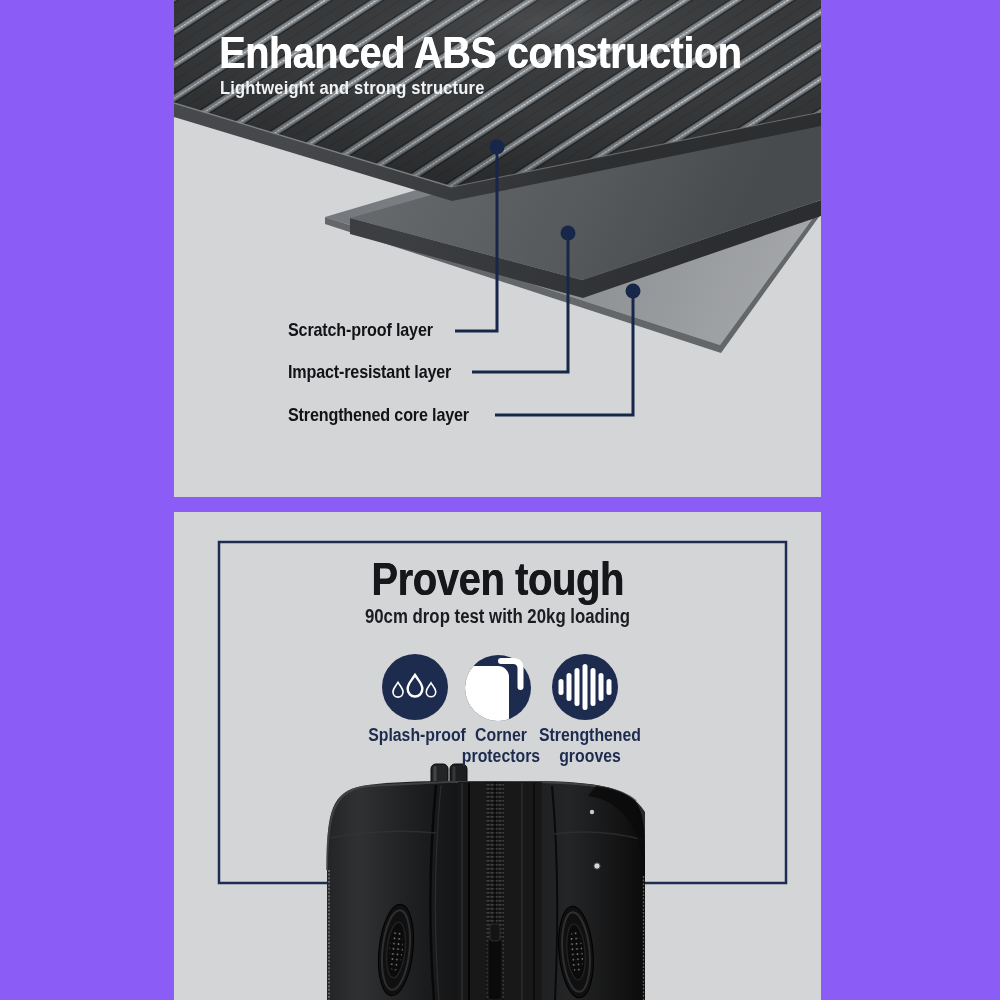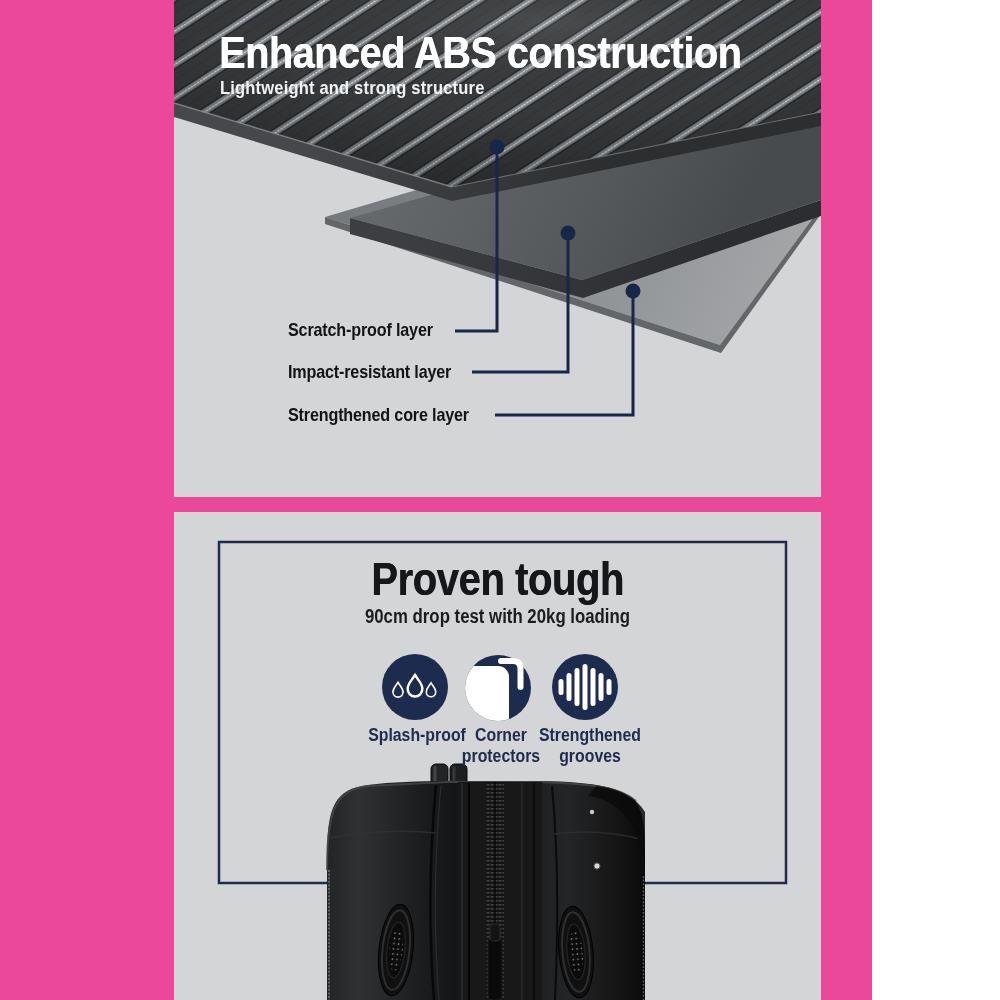--- a/index.html
+++ b/index.html
@@ -1,17 +1,17 @@
 <!DOCTYPE html>
 <html><head>
 <meta charset="utf-8">
 <style>
   html,body{margin:0;padding:0;background:#ffffff;}
   .canvas{
-    position:relative;width:872px;height:1000px;background:#ec4899;overflow:hidden;
+    position:relative;width:1000px;height:1000px;background:#8b5cf6;overflow:hidden;
     font-family:"Liberation Sans","DejaVu Sans",sans-serif;
   }
   .abs-text{position:absolute;white-space:nowrap;}
   .hero-title{
     left:219px;top:27px;font-size:45px;font-weight:bold;color:#ffffff;
     letter-spacing:-0.5px;transform:scaleX(.88);transform-origin:left top;
     text-shadow:0.5px 0 0 #ffffff;
   }
   .hero-subtitle{
     left:220px;top:77px;font-size:19px;font-weight:bold;color:#f1f2f4;

